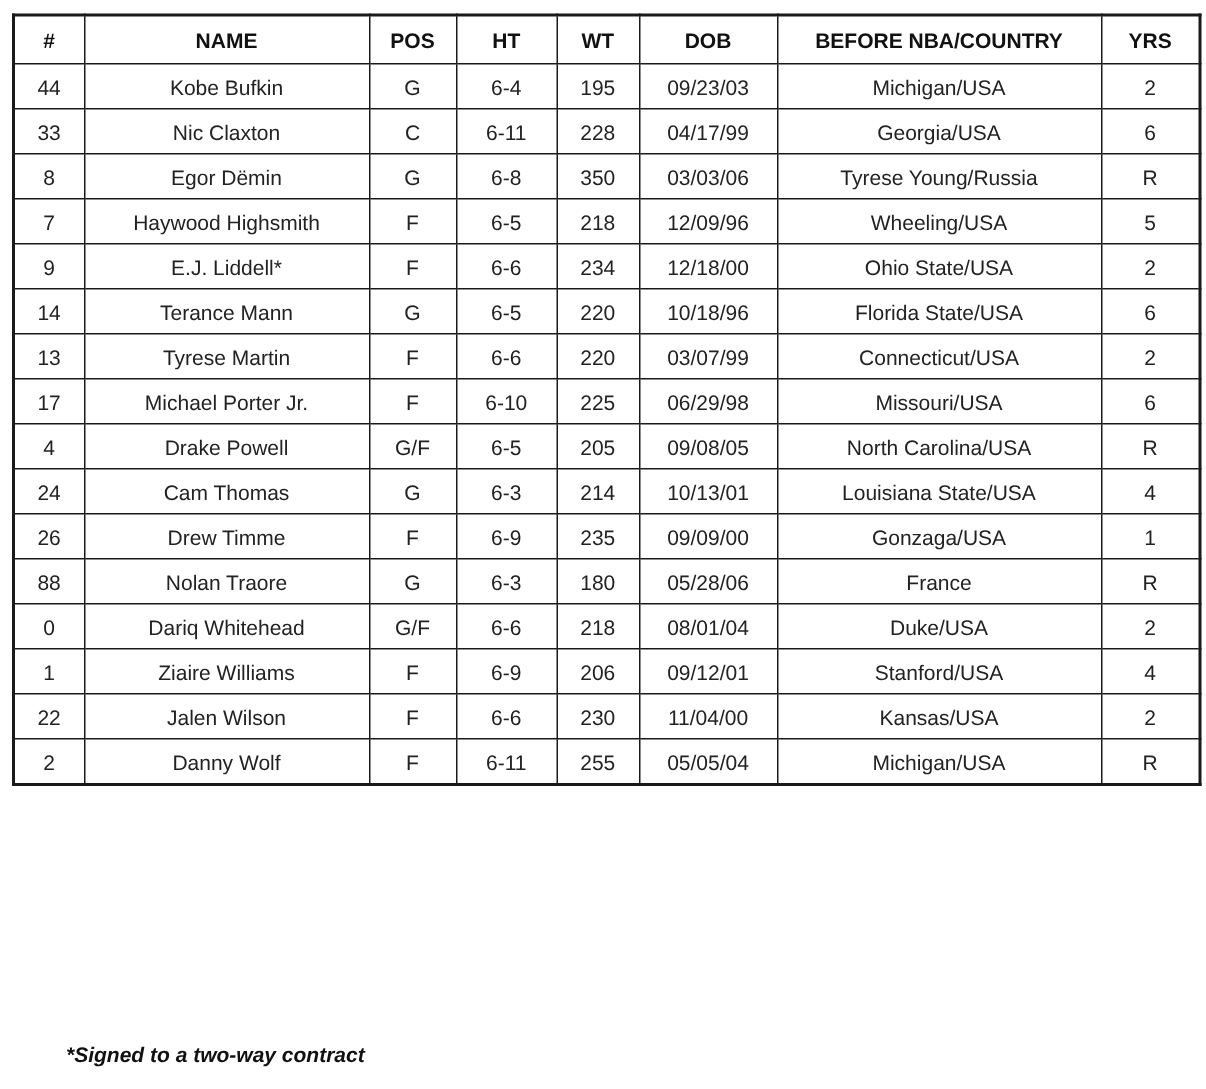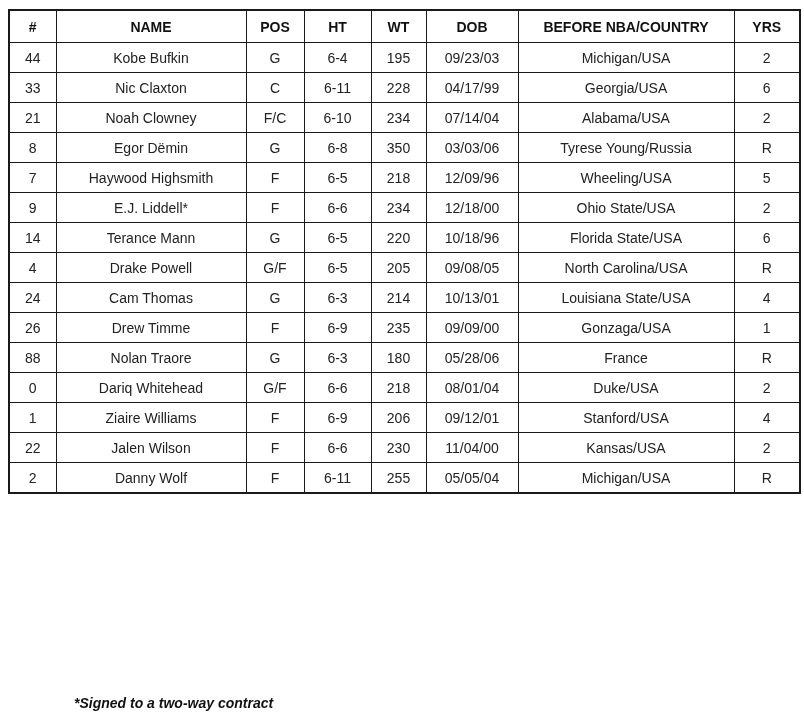--- a/index.html
+++ b/index.html
@@ -49,21 +49,20 @@
     color: #222222;
   }
   .footnote {
     position: absolute;
     left: 44px;
     top: 695px;
     font-size: 14px;
     font-weight: bold;
     font-style: italic;
     color: #111111;
-    margin-left: 30px;
   }
 </style>
 </head>
 <body>
 
 <div class="page">
   <table class="roster">
     <colgroup id="colgroup">
         <col style="width: 47px;">
         <col style="width: 190px;">
@@ -101,30 +100,20 @@
           <td>33</td>
           <td>Nic Claxton</td>
           <td>C</td>
           <td>6-11</td>
           <td>228</td>
           <td>04/17/99</td>
           <td>Georgia/USA</td>
           <td>6</td>
         </tr>
         <tr>
-          <td>21</td>
-          <td>Noah Clowney</td>
-          <td>F/C</td>
-          <td>6-10</td>
-          <td>234</td>
-          <td>07/14/04</td>
-          <td>Alabama/USA</td>
-          <td>2</td>
-        </tr>
-        <tr>
           <td>8</td>
           <td>Egor Dëmin</td>
           <td>G</td>
           <td>6-8</td>
           <td>350</td>
           <td>03/03/06</td>
           <td>Tyrese Young/Russia</td>
           <td>R</td>
         </tr>
         <tr>
@@ -148,20 +137,40 @@
           <td>2</td>
         </tr>
         <tr>
           <td>14</td>
           <td>Terance Mann</td>
           <td>G</td>
           <td>6-5</td>
           <td>220</td>
           <td>10/18/96</td>
           <td>Florida State/USA</td>
+          <td>6</td>
+        </tr>
+        <tr>
+          <td>13</td>
+          <td>Tyrese Martin</td>
+          <td>F</td>
+          <td>6-6</td>
+          <td>220</td>
+          <td>03/07/99</td>
+          <td>Connecticut/USA</td>
+          <td>2</td>
+        </tr>
+        <tr>
+          <td>17</td>
+          <td>Michael Porter Jr.</td>
+          <td>F</td>
+          <td>6-10</td>
+          <td>225</td>
+          <td>06/29/98</td>
+          <td>Missouri/USA</td>
           <td>6</td>
         </tr>
         <tr>
           <td>4</td>
           <td>Drake Powell</td>
           <td>G/F</td>
           <td>6-5</td>
           <td>205</td>
           <td>09/08/05</td>
           <td>North Carolina/USA</td>

